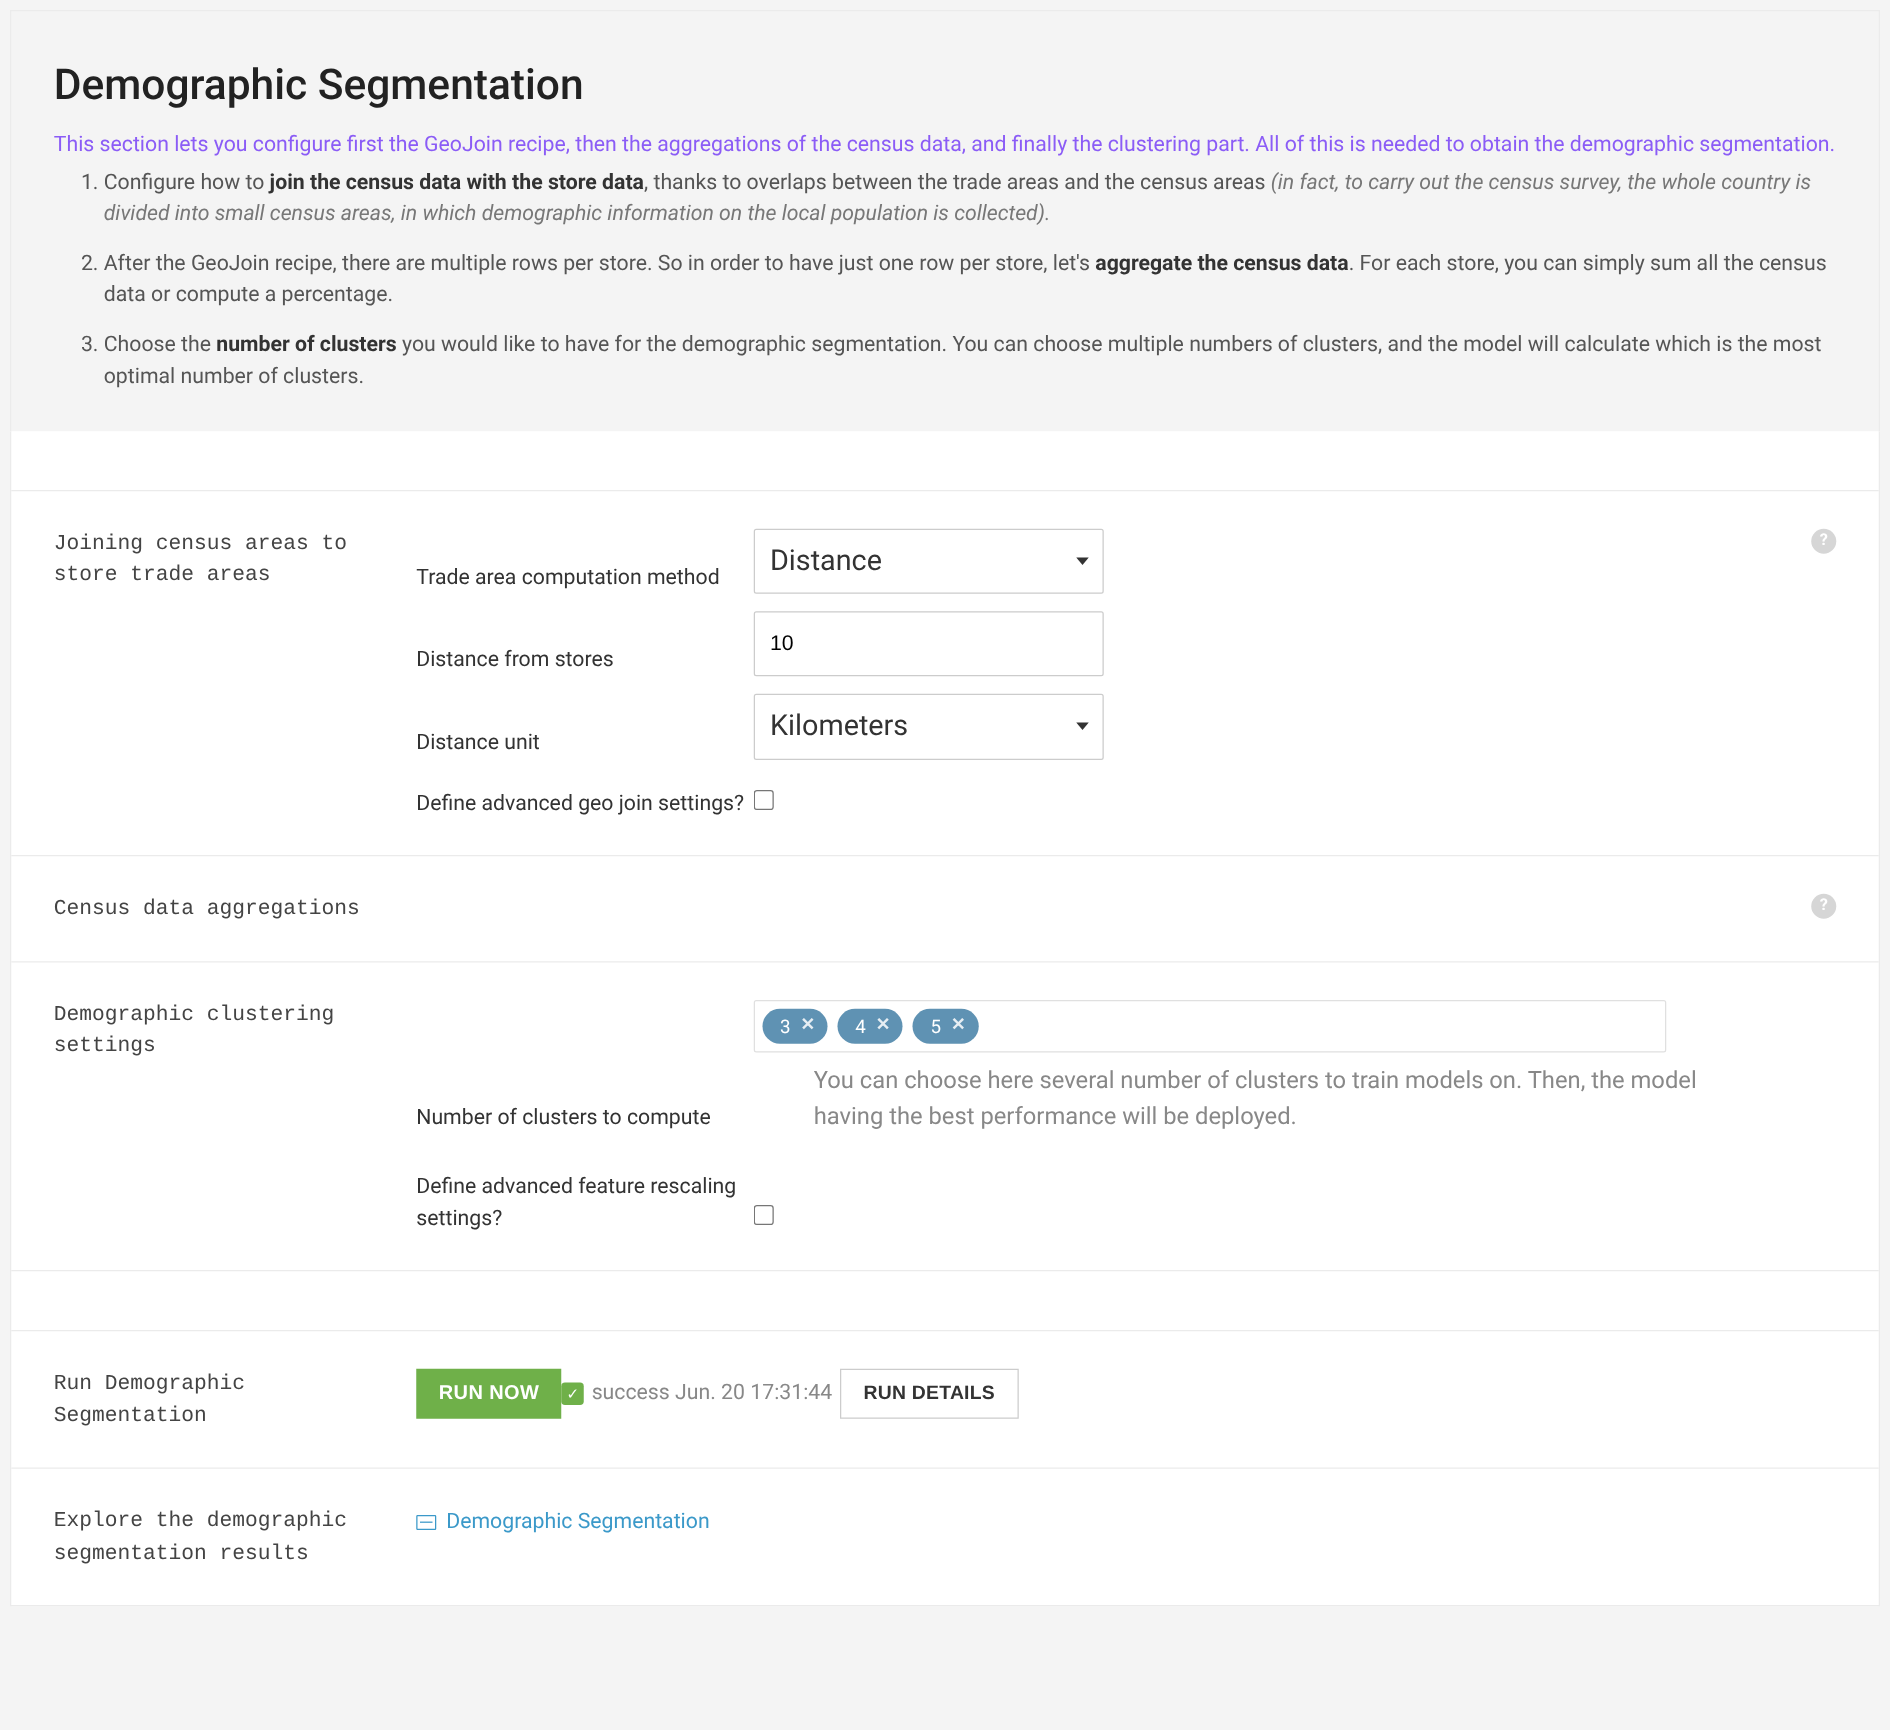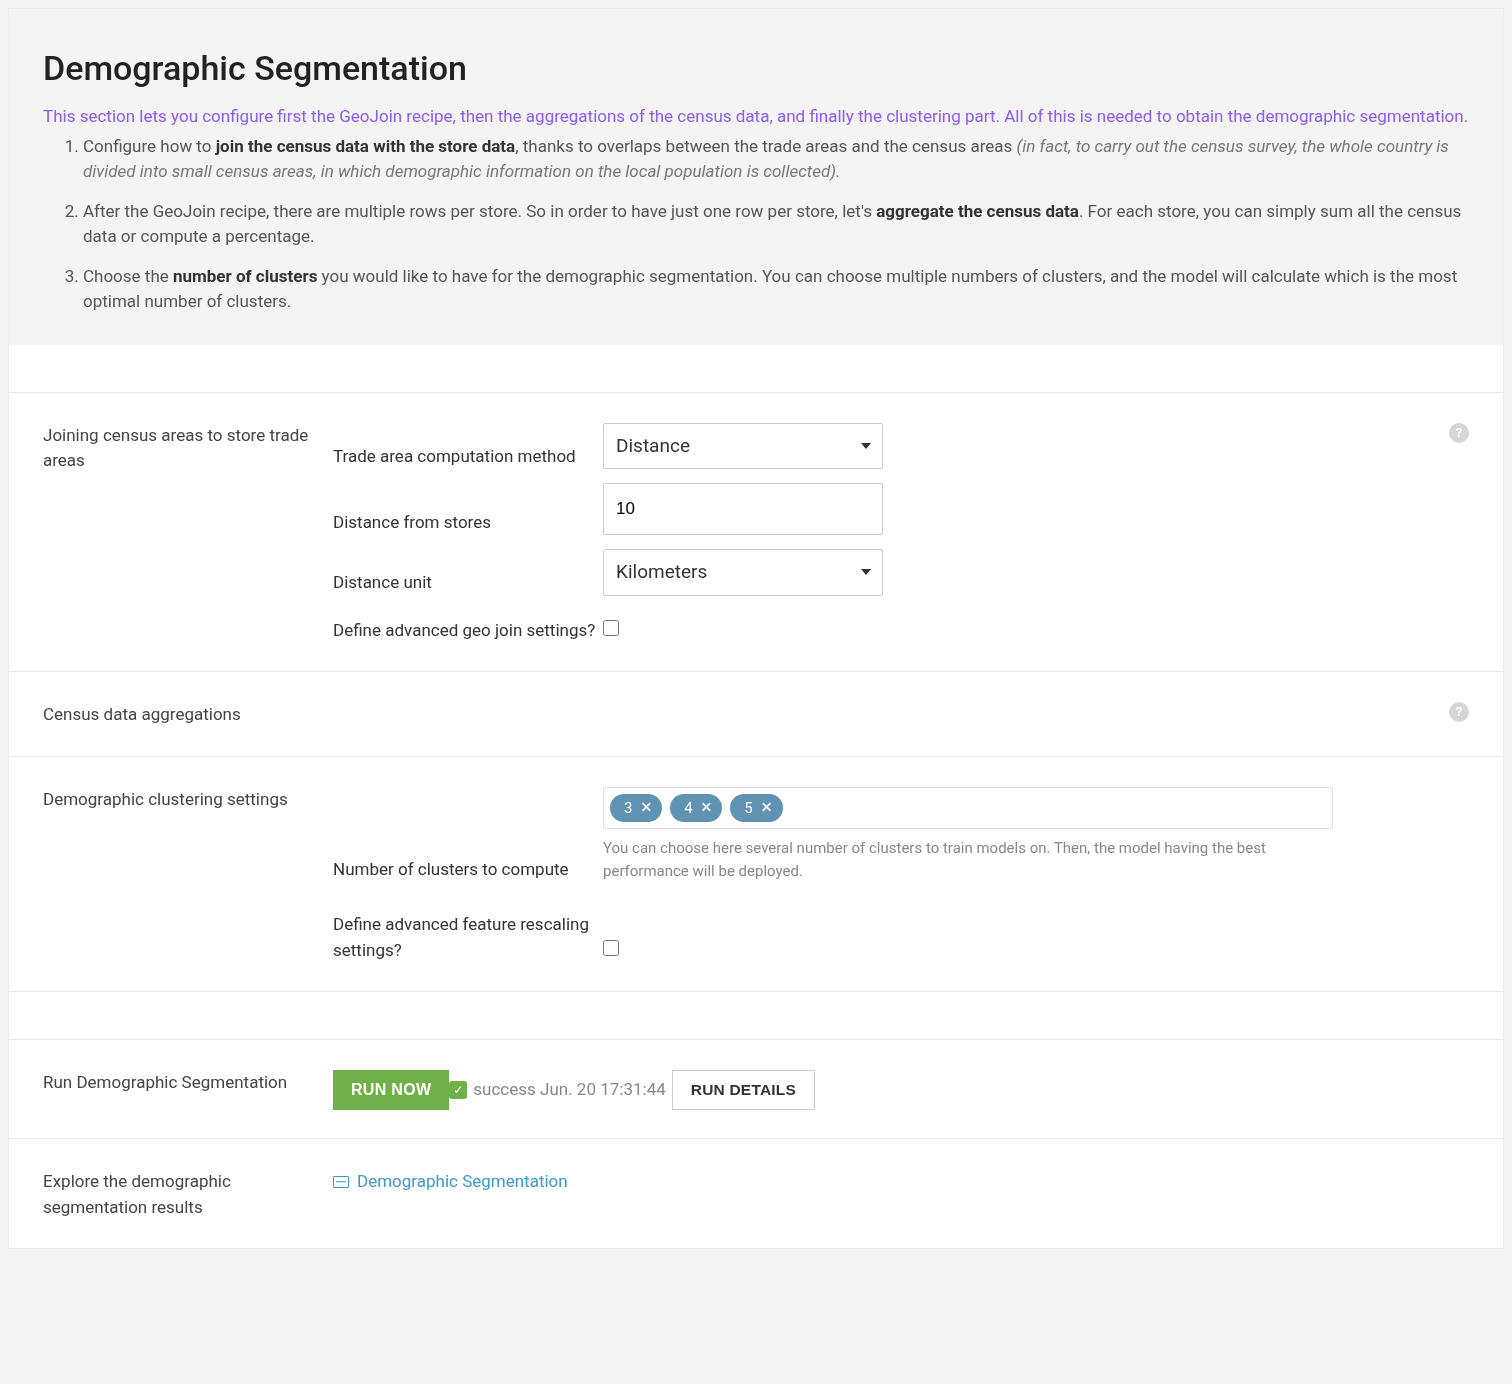--- a/index.html
+++ b/index.html
@@ -49,20 +49,21 @@
   display: flex;
   padding: 30px 34px 28px 34px;
   border-bottom: 1px solid #ebebeb;
 }
 .form-section:last-child { border-bottom: none; }
 .section-label {
   width: 290px;
   flex-shrink: 0;
   color: #444;
   padding-right: 20px;
+  font-family: Liberation Mono, monospace;
 }
 .section-body { flex: 1; position: relative; }
 .help-icon {
   position: absolute;
   right: 0;
   top: 0;
   width: 20px;
   height: 20px;
   border-radius: 50%;
   background: #d6d6d6;
@@ -88,21 +89,21 @@
 .field-control { flex: 0 0 auto; }
 .select-wrap {
   position: relative;
   width: 280px;
 }
 .select-wrap .select-display {
   border: 1px solid #ccc;
   border-radius: 2px;
   padding: 8px 34px 8px 12px;
   background: #fff;
-  font-size: 19px;
+  font-size: 23px;
   cursor: pointer;
 }
 .select-wrap .caret {
   position: absolute;
   right: 12px;
   top: 50%;
   transform: translateY(-50%);
   width: 0; height: 0;
   border-left: 5px solid transparent;
   border-right: 5px solid transparent;
@@ -135,24 +136,25 @@
   align-items: center;
   gap: 8px;
 }
 .tag .tag-close {
   font-weight: bold;
   cursor: pointer;
   opacity: 0.85;
   font-size: 14px;
 }
 .hint-text {
-  font-size: 15px;
+  font-size: 19px;
   color: #888;
   margin-top: 8px;
   max-width: 720px;
+  margin-left: 48px;
 }
 .run-row {
   display: flex;
   align-items: center;
 }
 .run-button {
   background: #6fb049;
   color: #fff;
   border: none;
   font-weight: 700;

